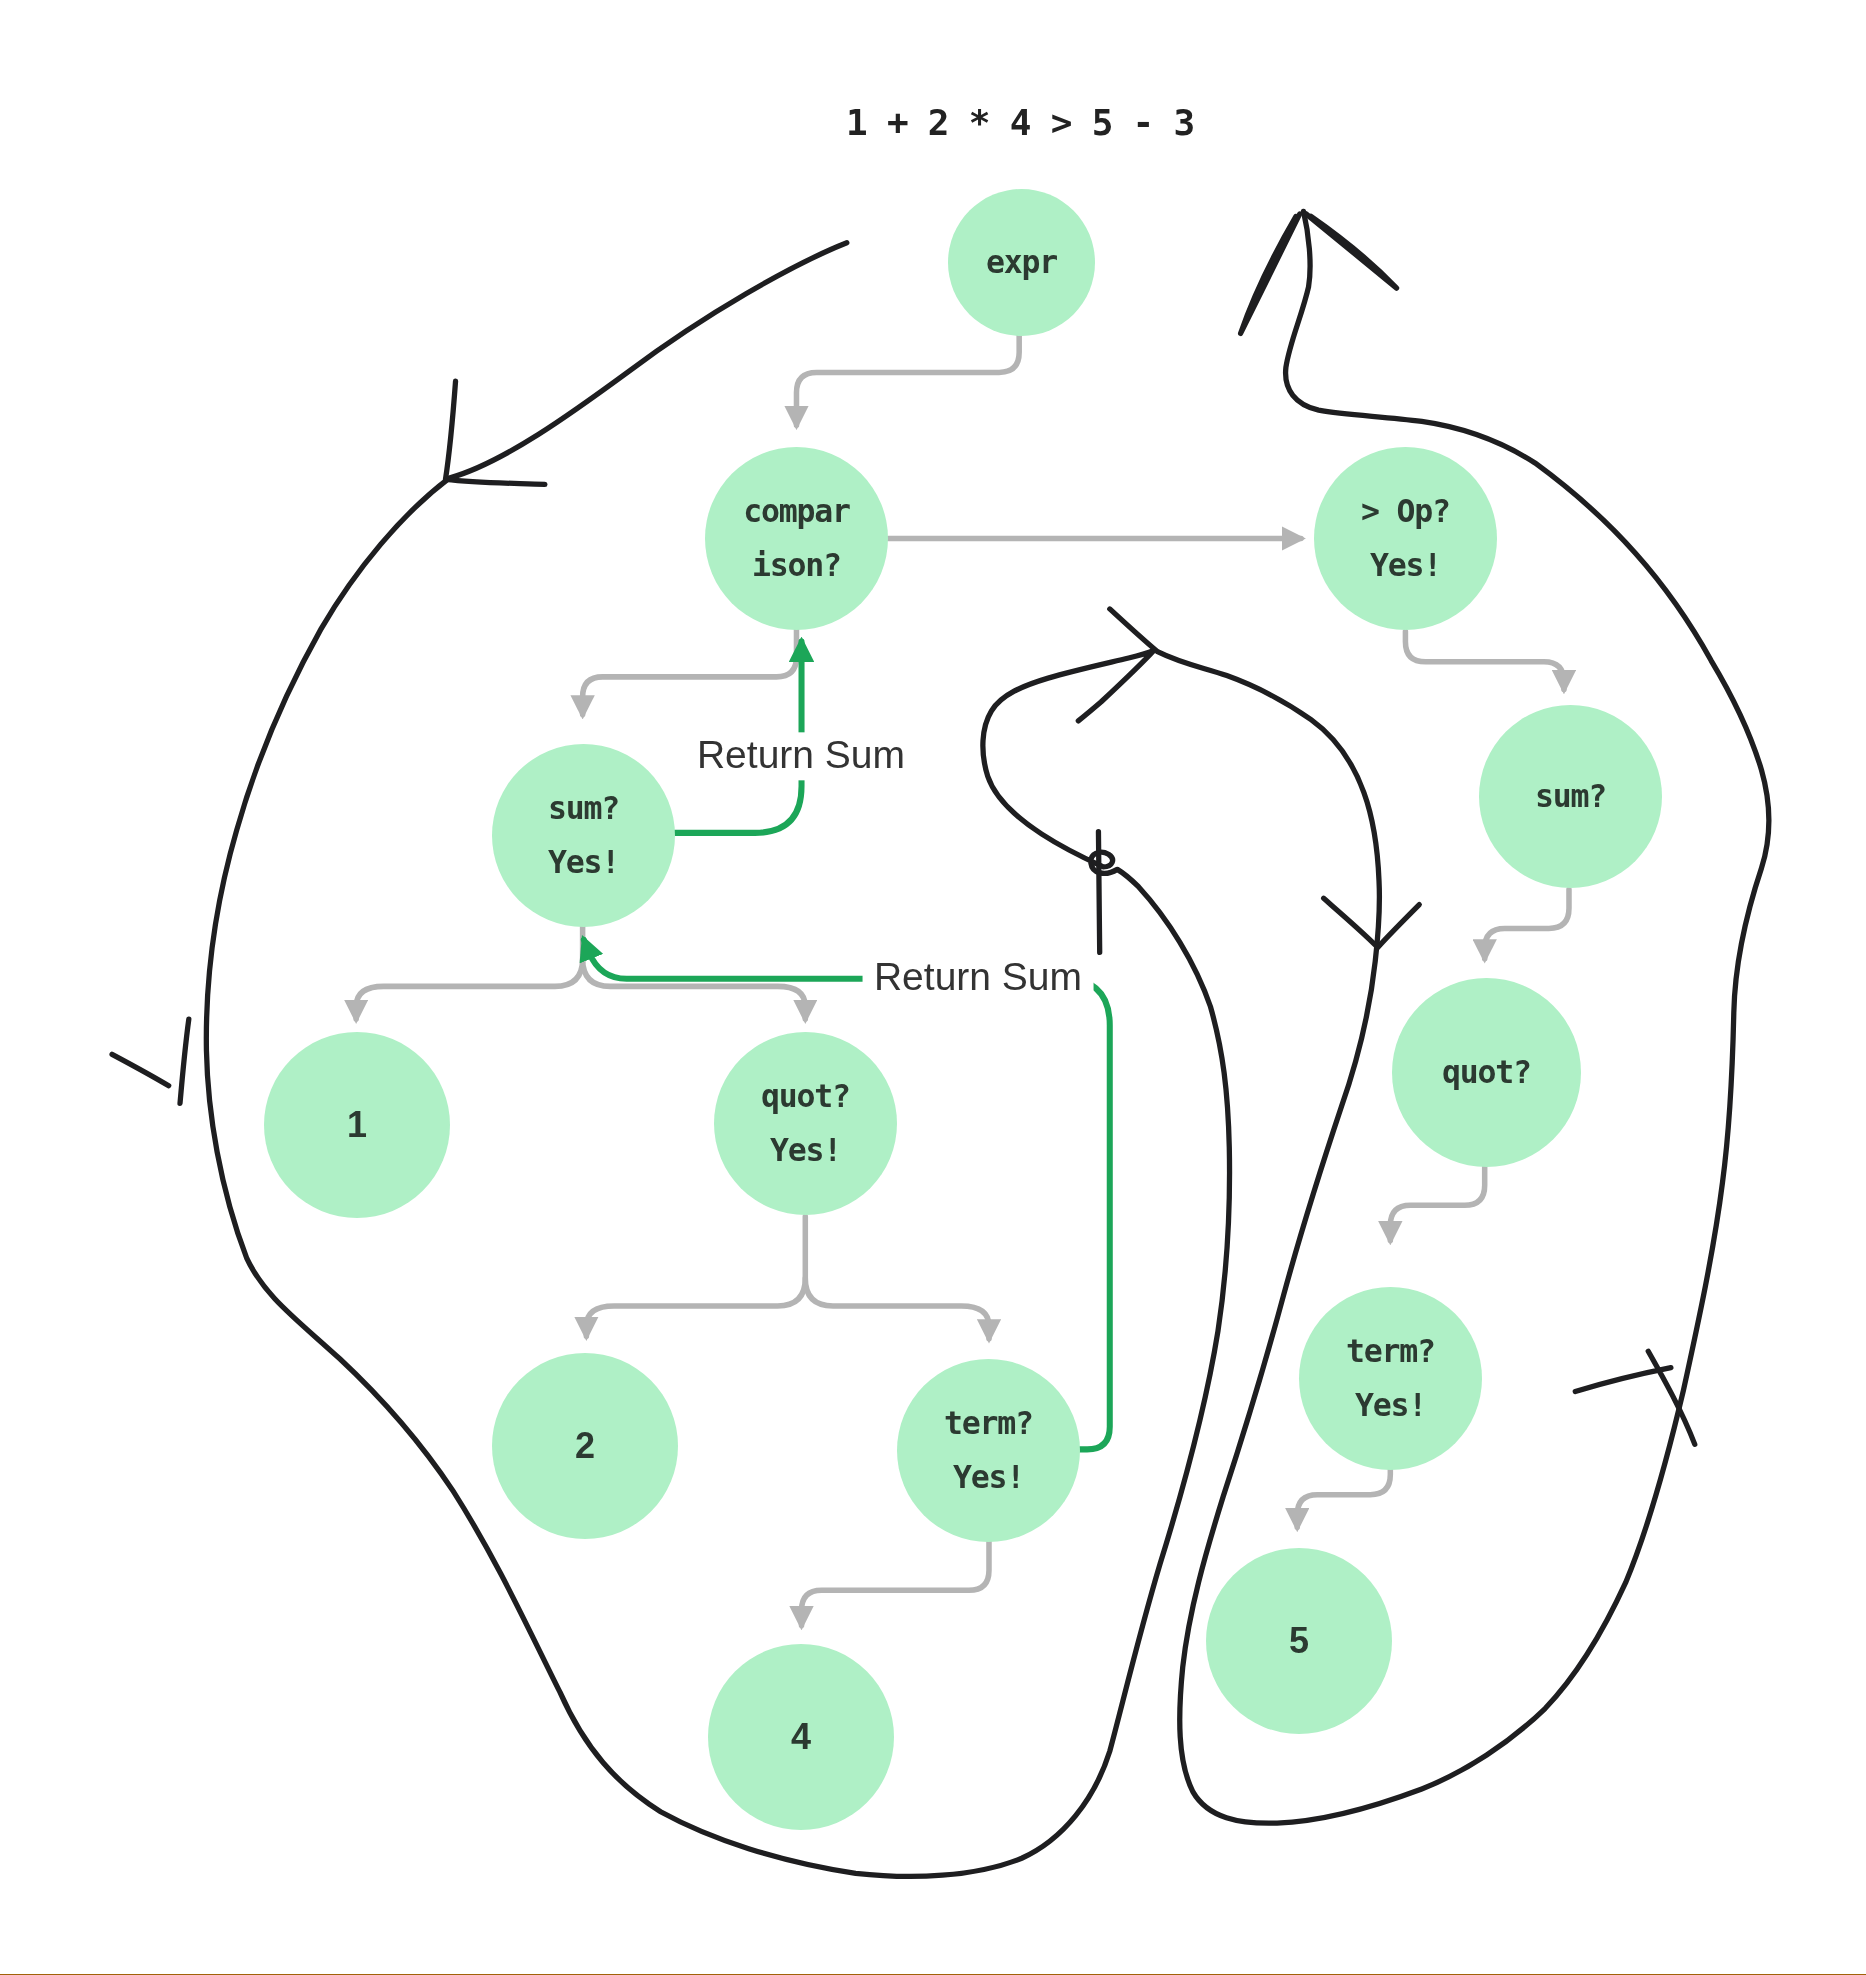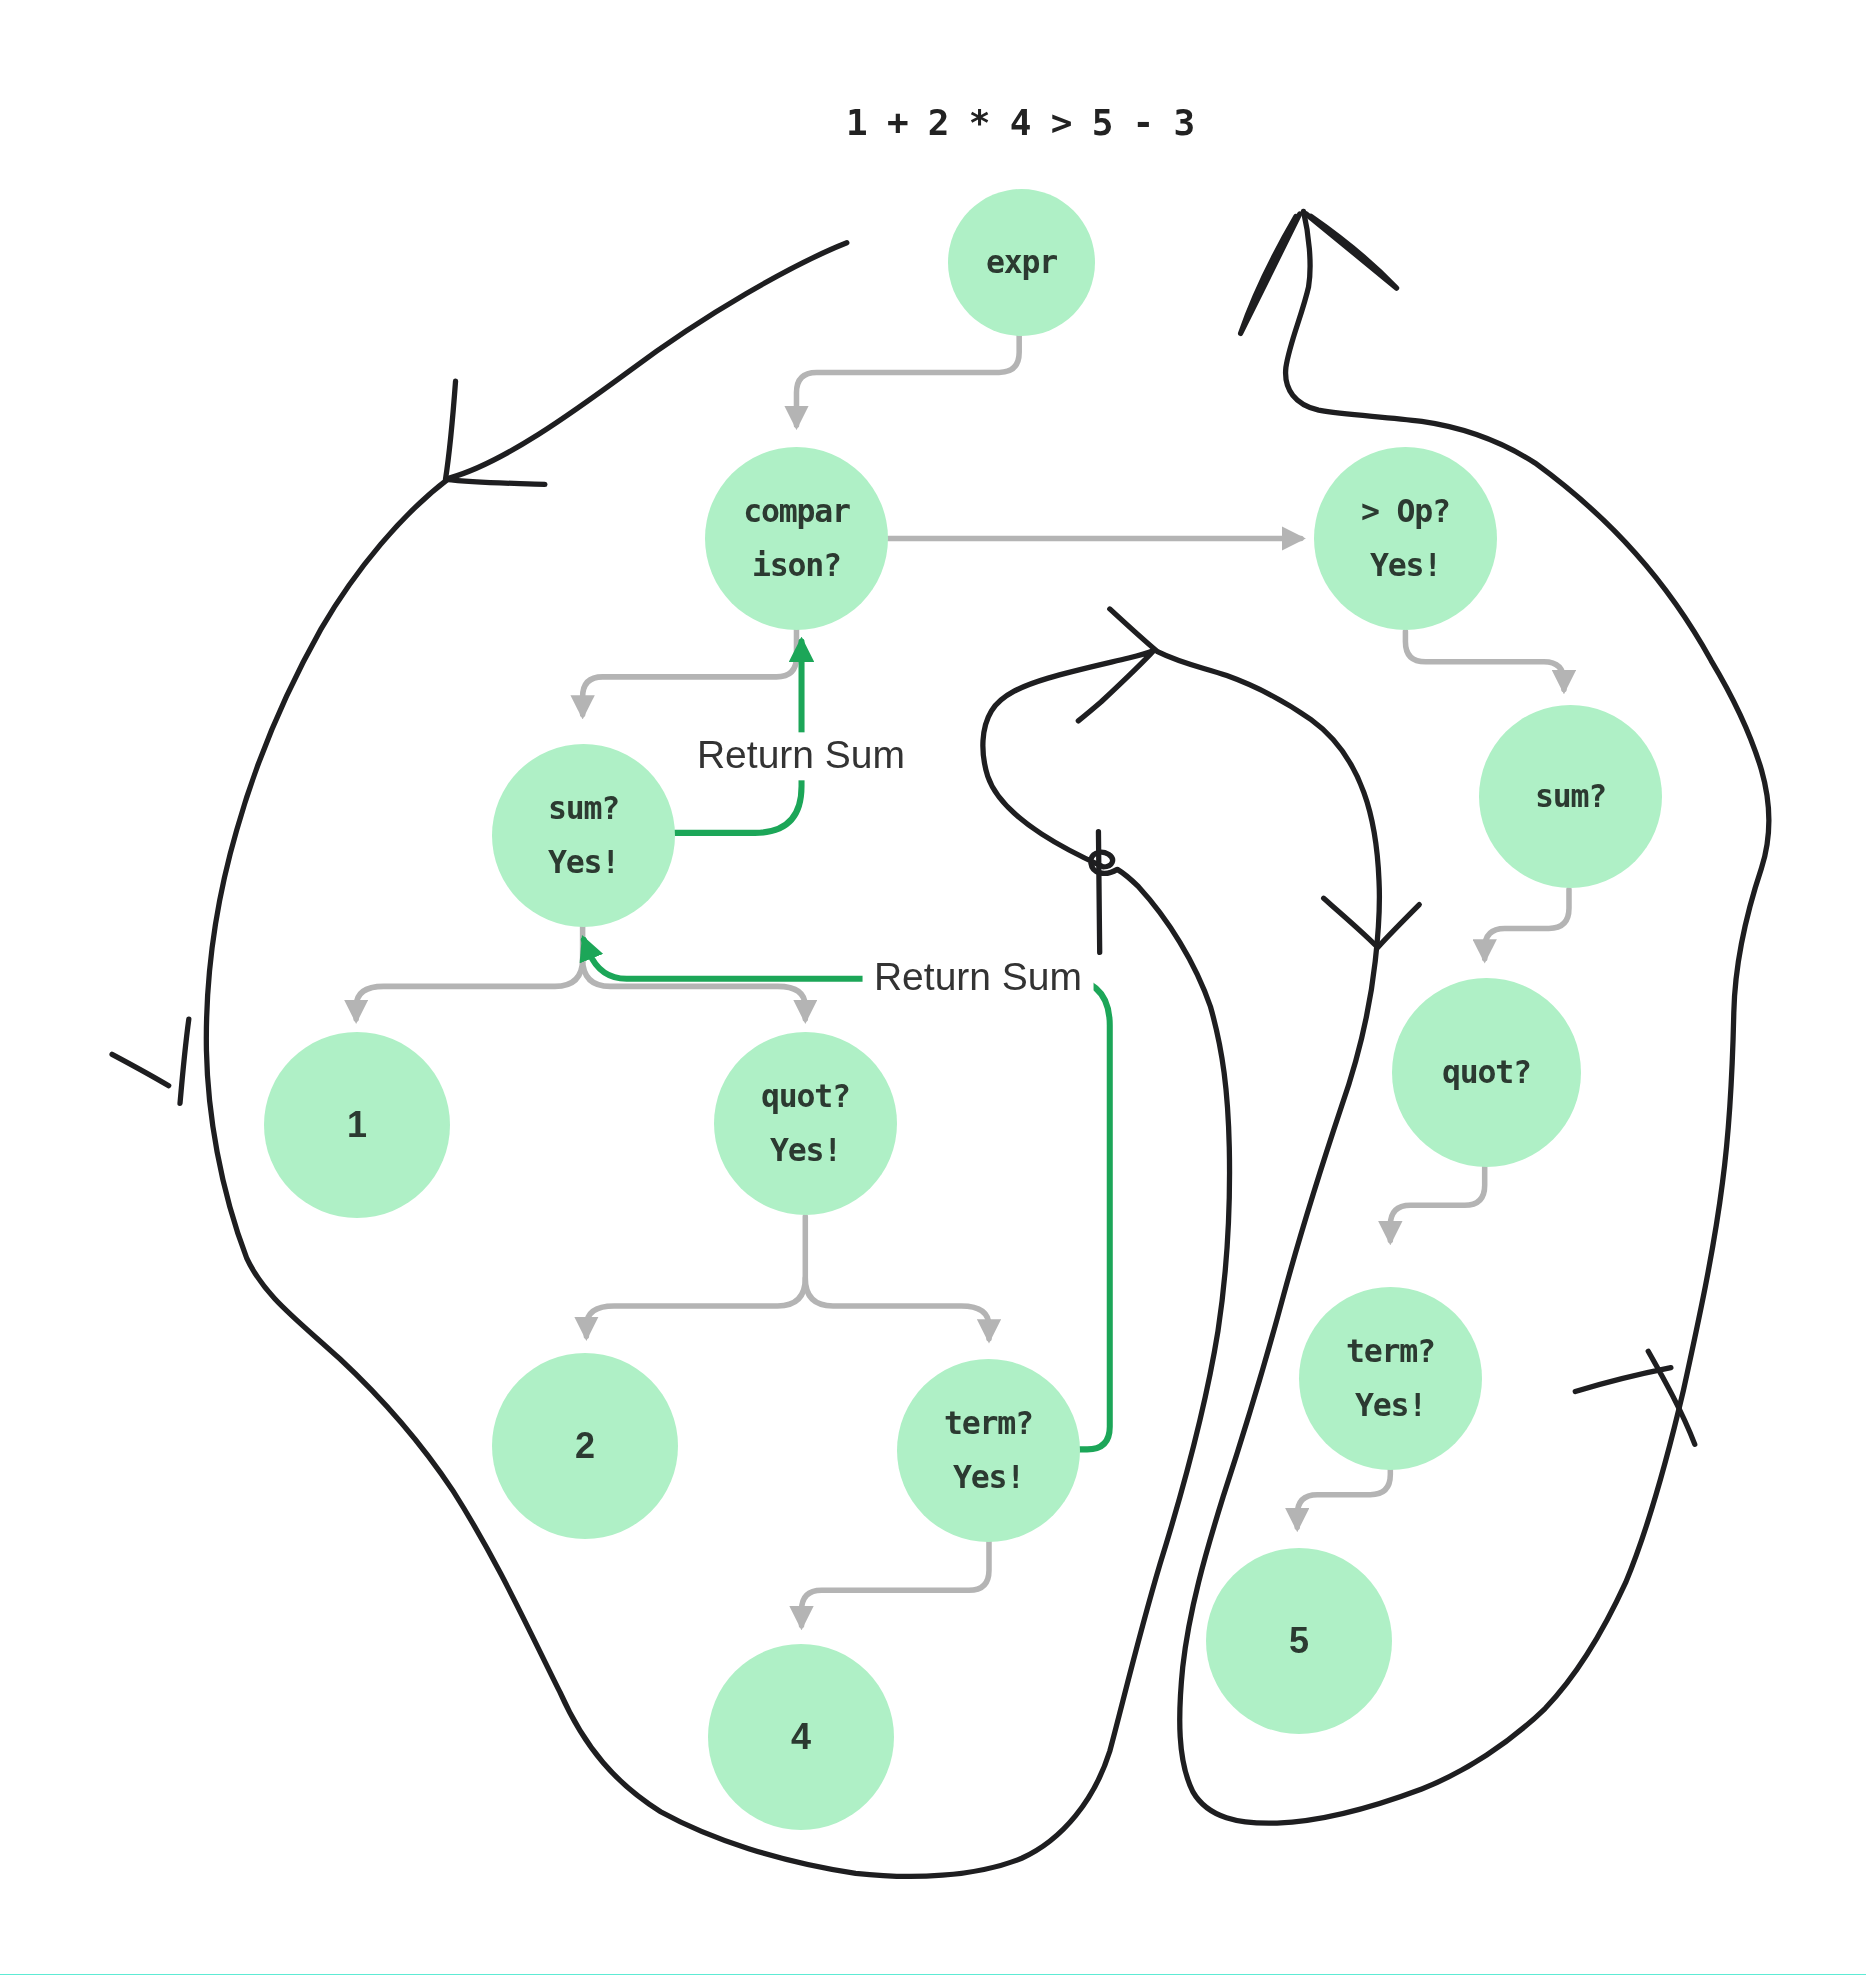--- a/index.html
+++ b/index.html
@@ -1,16 +1,16 @@
 <!DOCTYPE html>
 <html style="font-size:6.7px"><head>
 <meta charset="utf-8">
 <style>
   html,body{margin:0;padding:0;background:#ffffff;}
-  #viewport{position:relative;width:1867px;height:1975px;overflow:hidden;background:#5eead4;}
+  #viewport{position:relative;width:1867px;height:1975px;overflow:hidden;background:#a16207;}
   #stage{position:absolute;left:0;top:0;width:622px;height:658px;
          transform:scale(3);transform-origin:0 0;background:#fff;
          font-family:"Liberation Sans",sans-serif;}
   #wires{position:absolute;left:0;top:0;z-index:1;}
   .node{position:absolute;z-index:2;border-radius:50%;background:#aff0c6;
         display:flex;flex-direction:column;align-items:center;justify-content:center;
         font-family:"DejaVu Sans Mono",monospace;font-size:10.5px;font-weight:600;
         color:#2c3a31;line-height:1.7;text-align:center;letter-spacing:-0.4px;}
   .node.num{font-family:"Liberation Sans",sans-serif;font-weight:600;font-size:12px;letter-spacing:0;}
   .node span{display:block;}

